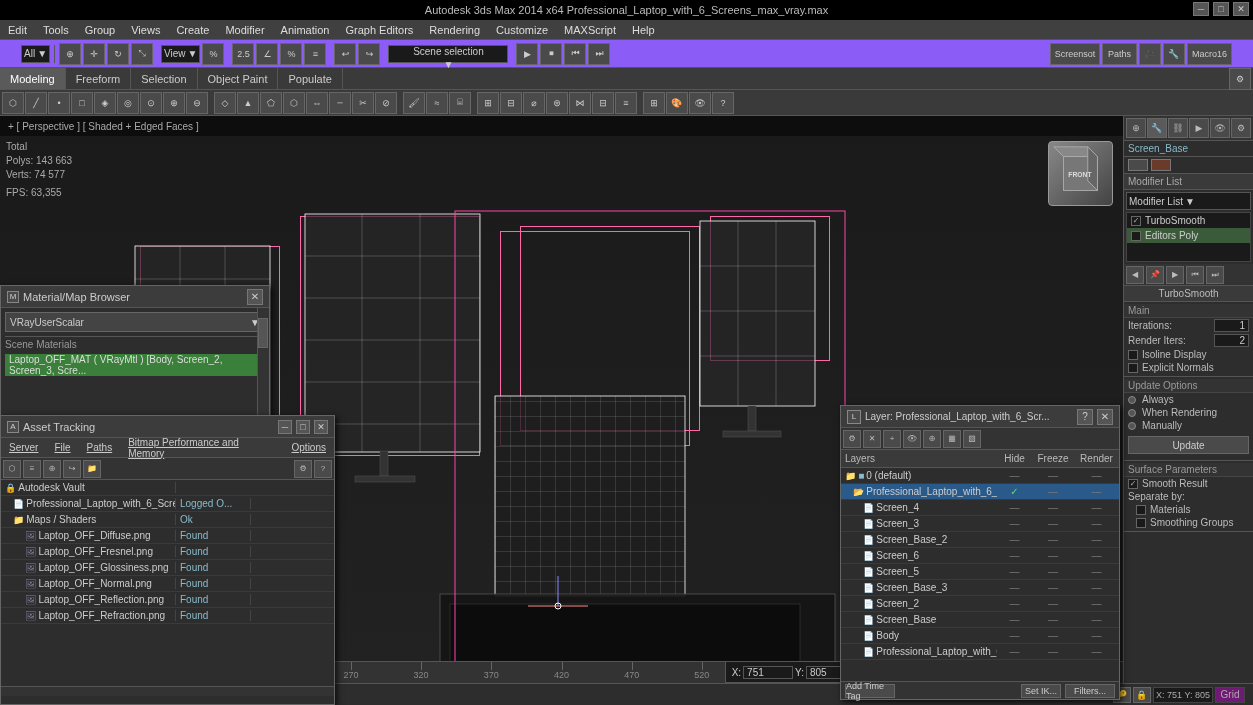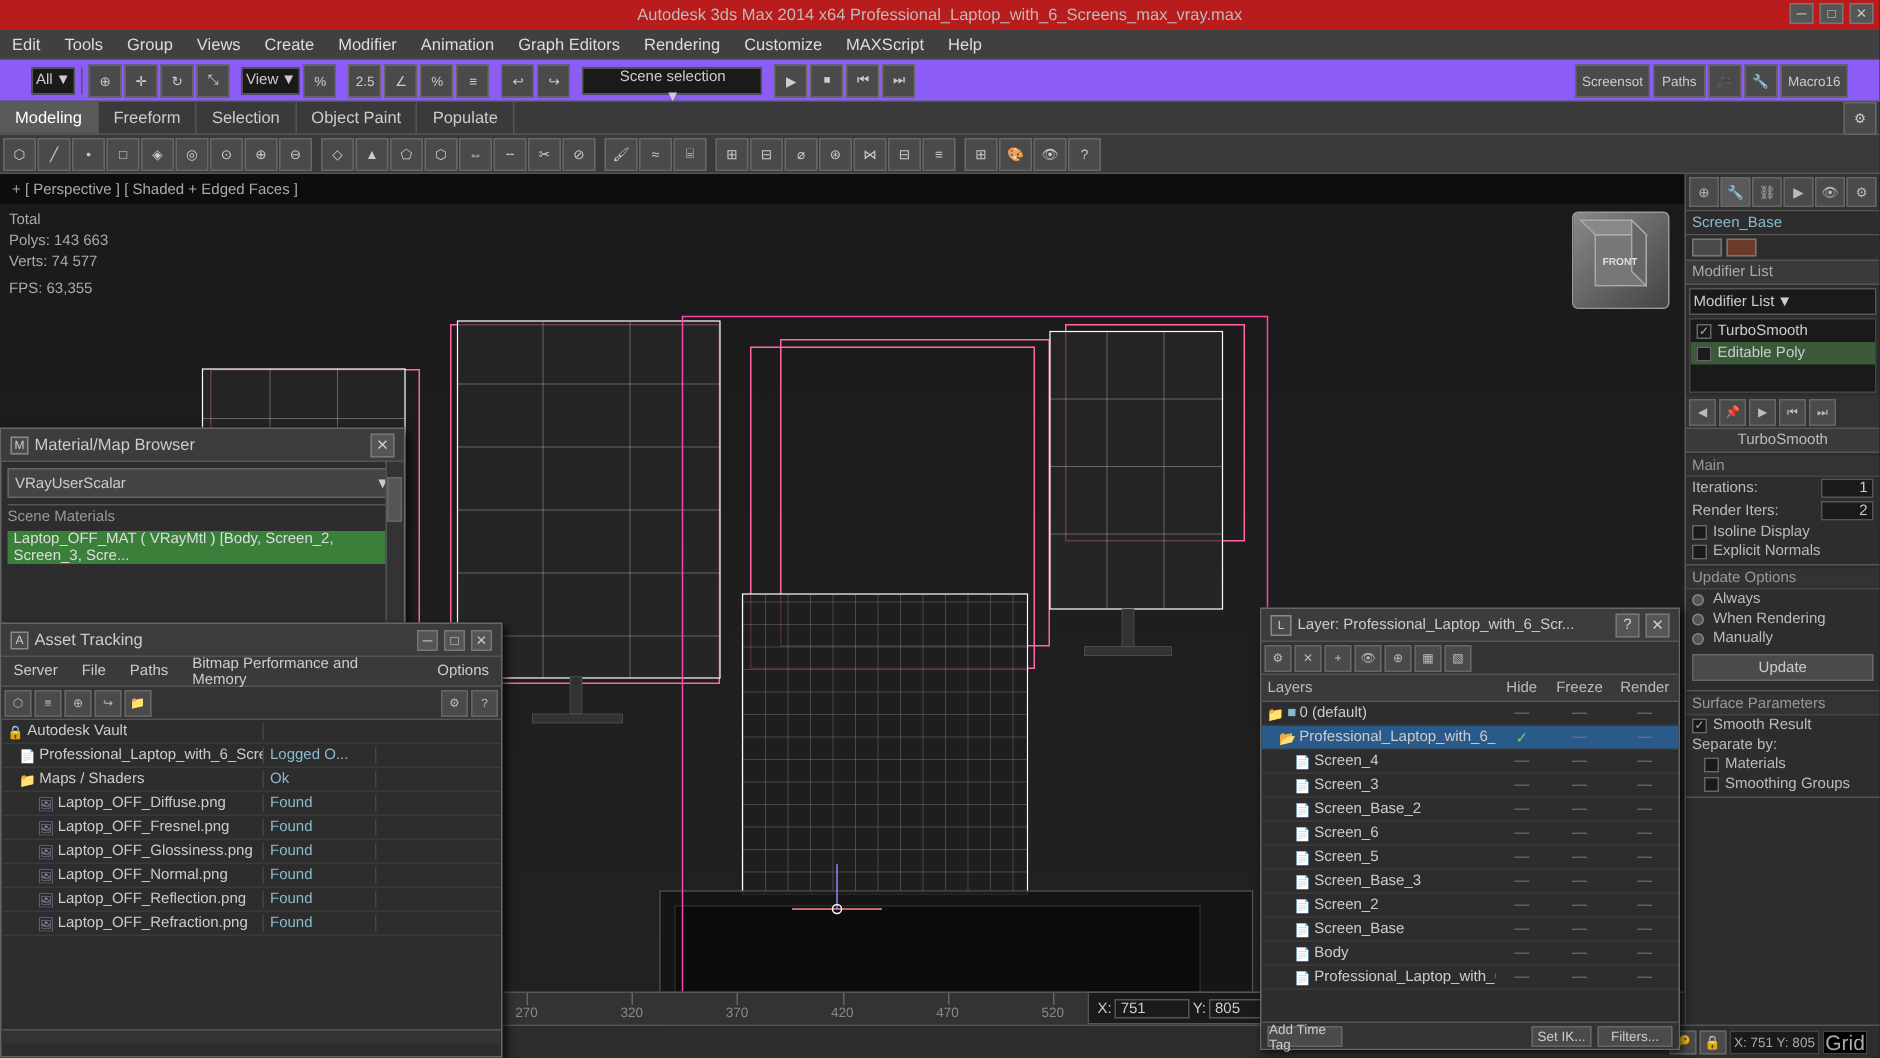--- a/index.html
+++ b/index.html
@@ -11,21 +11,21 @@
       font-size: 11px;
       color: #ccc;
       overflow: hidden;
       position: relative;
     }
 
     
     #title-bar {
       width: 100%;
       height: 20px;
-      background: #b91c1c;
+      background: #000000;
       display: flex;
       align-items: center;
       justify-content: center;
       color: #bbb;
       font-size: 11px;
       position: absolute;
       top: 0;
       left: 0;
       z-index: 100;
     }
@@ -349,20 +349,21 @@
       display: flex; align-items: center; justify-content: center;
       cursor: pointer; font-size: 9px;
     }
 
     #asset-menu-bar {
       height: 20px;
       background: #3a3a3a;
       display: flex;
       align-items: center;
       border-bottom: 1px solid #555;
+      text-decoration: underline;
     }
 
     .asset-menu-item {
       padding: 0 8px;
       font-size: 10px;
       color: #ccc;
       cursor: pointer;
       height: 100%;
       display: flex;
       align-items: center;
@@ -1066,21 +1067,21 @@
     <span>▼</span>
   </div>
 
   <div style="background:#1a1a1a; border:1px solid #444; margin:2px; min-height:50px; max-height:70px; overflow:hidden;">
     <div class="modifier-item">
       <div class="modifier-checkbox cb-box checked"></div>
       <span>TurboSmooth</span>
     </div>
     <div class="modifier-item" style="background:#3a5a3a;">
       <div class="modifier-checkbox cb-box"></div>
-      <span>Editable Poly</span>
+      <span>Editors Poly</span>
     </div>
   </div>
 
   <div class="panel-icons-row">
     <div class="panel-icon">◀</div>
     <div class="panel-icon">📌</div>
     <div class="panel-icon">▶</div>
     <div class="panel-icon">⏮</div>
     <div class="panel-icon">⏭</div>
   </div>
@@ -1502,15 +1503,15 @@
 
 <div id="status-bar">
   <div style="flex:1;">
     <span> </span>
   </div>
 
   <div style="display:flex; gap:2px; align-items:center;">
     <div class="tool-btn" style="width:18px;height:16px;">🔑</div>
     <div class="tool-btn" style="width:18px;height:16px;">🔒</div>
     <div style="width:60px; height:16px; background:#1a1a1a; border:1px solid #444; display:flex; align-items:center; justify-content:center; font-size:9px;">X: 751  Y: 805</div>
-    <div style="width:30px; height:16px; background:#000000; border:1px solid #444; display:flex; align-items:center; justify-content:center; font-size:14px;">Grid</div>
+    <div style="width:30px; height:16px; background:#701a75; border:1px solid #444; display:flex; align-items:center; justify-content:center; font-size:10px;">Grid</div>
   </div>
 </div>
 
 </body></html>

